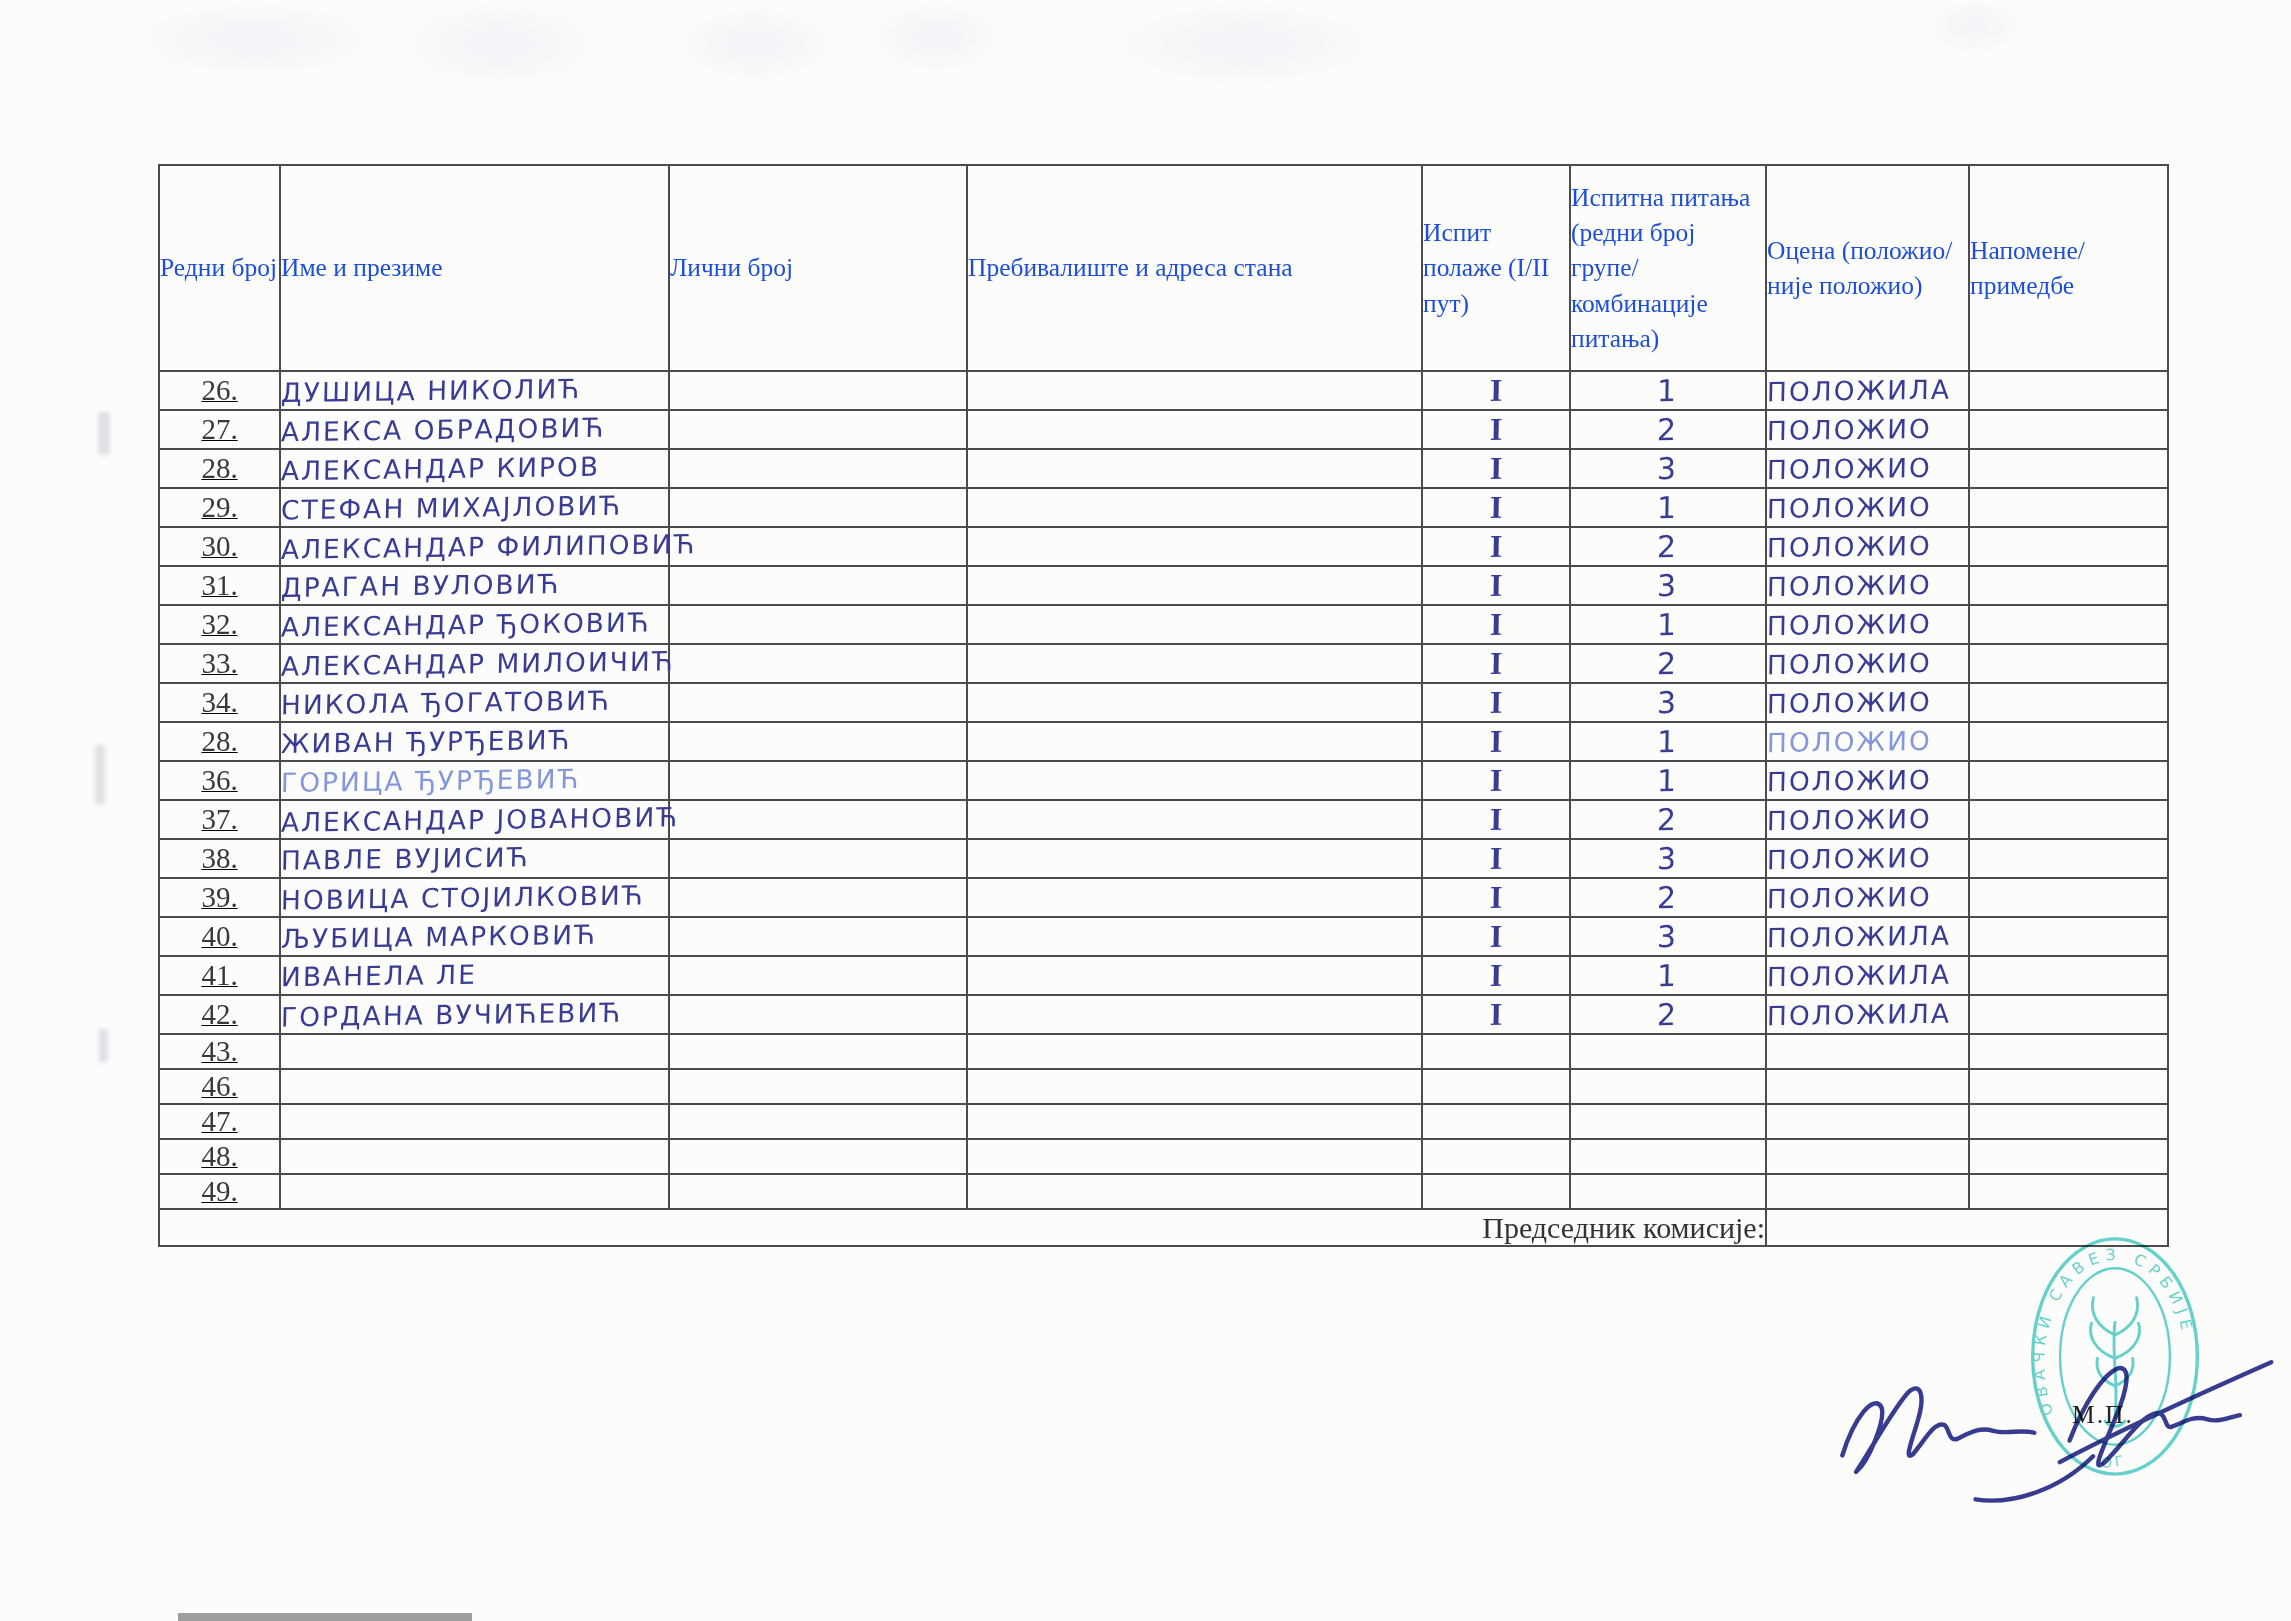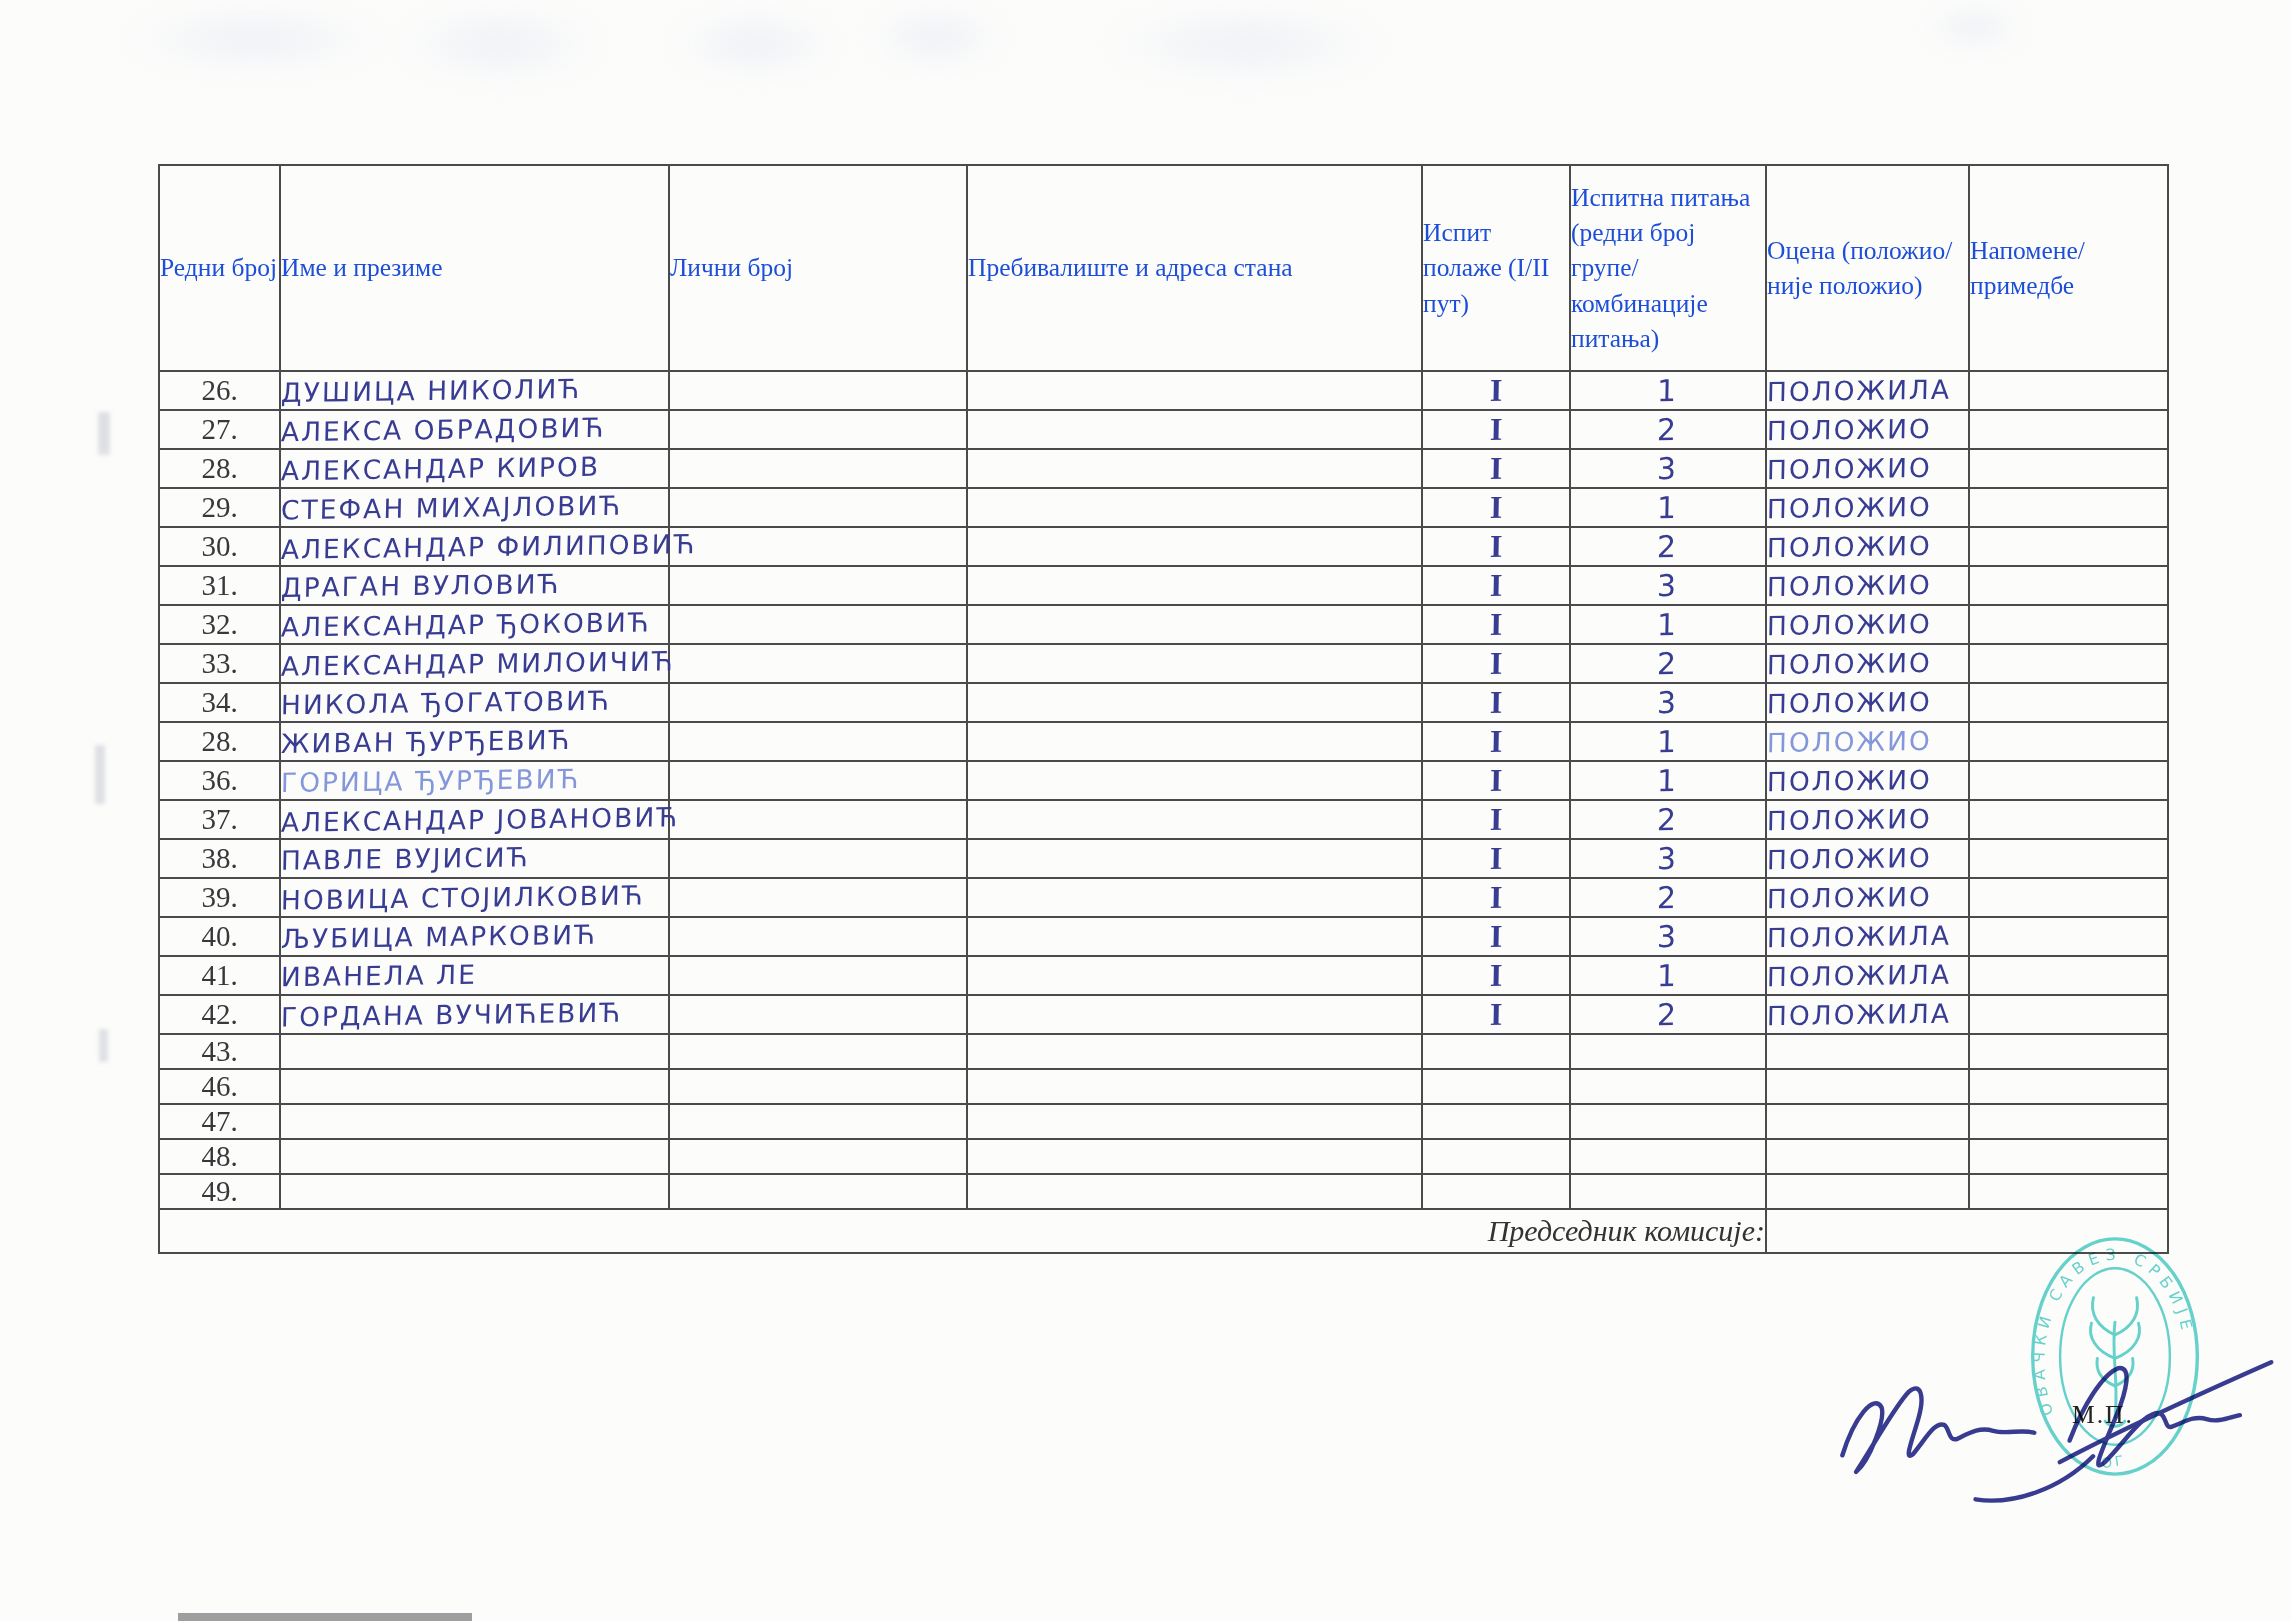--- a/index.html
+++ b/index.html
@@ -25,22 +25,22 @@
     z-index:2;background:transparent;
   }
   table.roster{border:2.9px solid #313134;}
   table.roster th, table.roster td{
     border:2px solid #4b4b4e;
     vertical-align:middle;
     overflow:visible;
     padding:0;
   }
   tr.hdr{height:206px;}
-  tr.datarow{height:29px;}
-  tr.footrow{height:44px;font-style:italic;}
+  tr.datarow{height:29px;text-decoration:underline;}
+  tr.footrow{height:37px;}
 
   th{
     font-family:"Liberation Serif", serif;
     font-weight:normal;
     font-size:25.5px;line-height:1.38;
     color:#1d4ed8;
     text-align:left;
     padding:0 19.6px 0 13.7px;
   }
   .c-num{text-align:center;}

